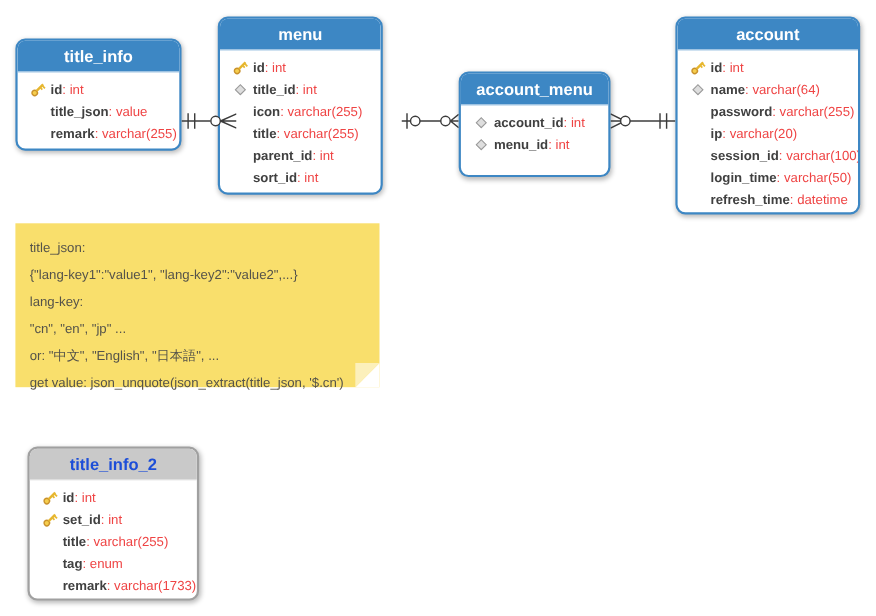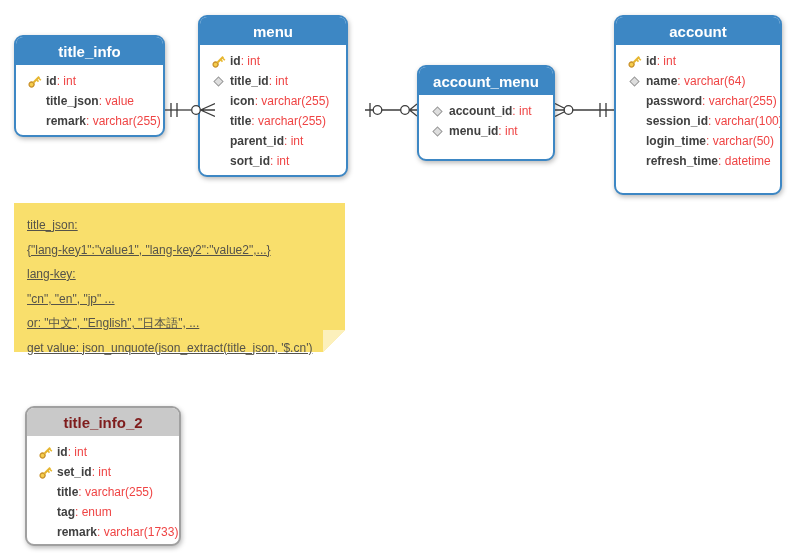--- a/index.html
+++ b/index.html
@@ -15,21 +15,21 @@
     box-shadow:1px 2px 5px rgba(0,0,0,0.28);
     overflow:hidden;
   }
   .etable.gray{border-color:#a0a0a0;}
   .thead{
     height:28px; background:#3d87c4; color:#ffffff;
     font-size:15px; font-weight:bold; text-align:center;
     display:flex; align-items:center; justify-content:center;
     border-bottom:1px solid #ffffff;
   }
-  .etable.gray .thead{background:#c9c9c9; color:#7f1d1d;}
+  .etable.gray .thead{background:#c9c9c9; color:#1d4ed8;}
   .tbody{padding:5px 2px 2px 6px;}
   .row{display:flex; align-items:center; height:20px; font-size:12px; white-space:nowrap;}
   .cell-icon{flex:0 0 24px; width:24px; display:inline-flex; justify-content:center; align-items:center;}
   .fname{color:#404040; font-weight:bold;}
   .ftype{color:#ef4444;}
   #t-title-info   {left:14px;  top:35px;  width:151px; height:102px;}
   #t-menu         {left:198px; top:15px;  width:150px; height:162px;}
   #t-account-menu {left:417px; top:65px;  width:138px; height:96px;}
   #t-account      {left:614px; top:15px;  width:168px; height:180px;}
   #t-title-info-2 {left:25px;  top:406px; width:156px; height:140px;}
@@ -39,21 +39,21 @@
   .conn circle{stroke:#3c3c3c; stroke-width:1.3; fill:#ffffff;}
   #conn1{left:165px; top:98px;}
   #conn2{left:365px; top:98px;}
   #conn3{left:555px; top:98px;}
   
   .note{
     position:absolute; left:14px; top:203px; width:331px; height:149px;
     background:#f9df6c; box-sizing:border-box; padding:10px 12px 0 13px;
     color:#55534a; font-size:12px;
   }
-  .note-line{line-height:24.5px; white-space:nowrap; overflow:hidden;text-decoration:underline;}
+  .note-line{line-height:24.5px; white-space:nowrap; overflow:hidden;}
   .fold-white{
     position:absolute; right:0; bottom:0; width:0; height:0;
     border-bottom:22px solid #ffffff; border-left:22px solid transparent;
   }
   .fold-flap{
     position:absolute; right:0; bottom:0; width:0; height:0;
     border-top:22px solid #fcf0bb; border-right:22px solid transparent;
   }
 </style>
 </head>
@@ -192,20 +192,25 @@
               <rect x="2.3" y="2.3" width="6.4" height="6.4" transform="rotate(45 5.5 5.5)" fill="#dedede" stroke="#9b9b9b" stroke-width="1"></rect>
             </svg>
           </span>
           <span class="fname">name</span>
           <span class="ftype">: varchar(64)</span>
         </div>
         <div class="row">
           <span class="cell-icon"></span>
           <span class="fname">password</span>
           <span class="ftype">: varchar(255)</span>
+        </div>
+        <div class="row">
+          <span class="cell-icon"></span>
+          <span class="fname">ip</span>
+          <span class="ftype">: varchar(20)</span>
         </div>
         <div class="row">
           <span class="cell-icon"></span>
           <span class="fname">session_id</span>
           <span class="ftype">: varchar(100)</span>
         </div>
         <div class="row">
           <span class="cell-icon"></span>
           <span class="fname">login_time</span>
           <span class="ftype">: varchar(50)</span>

